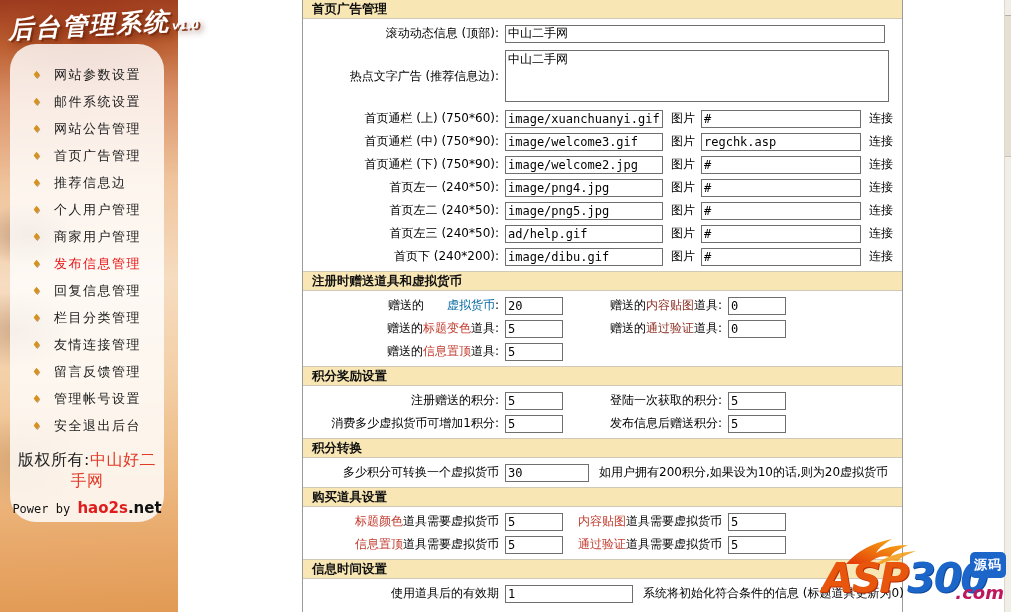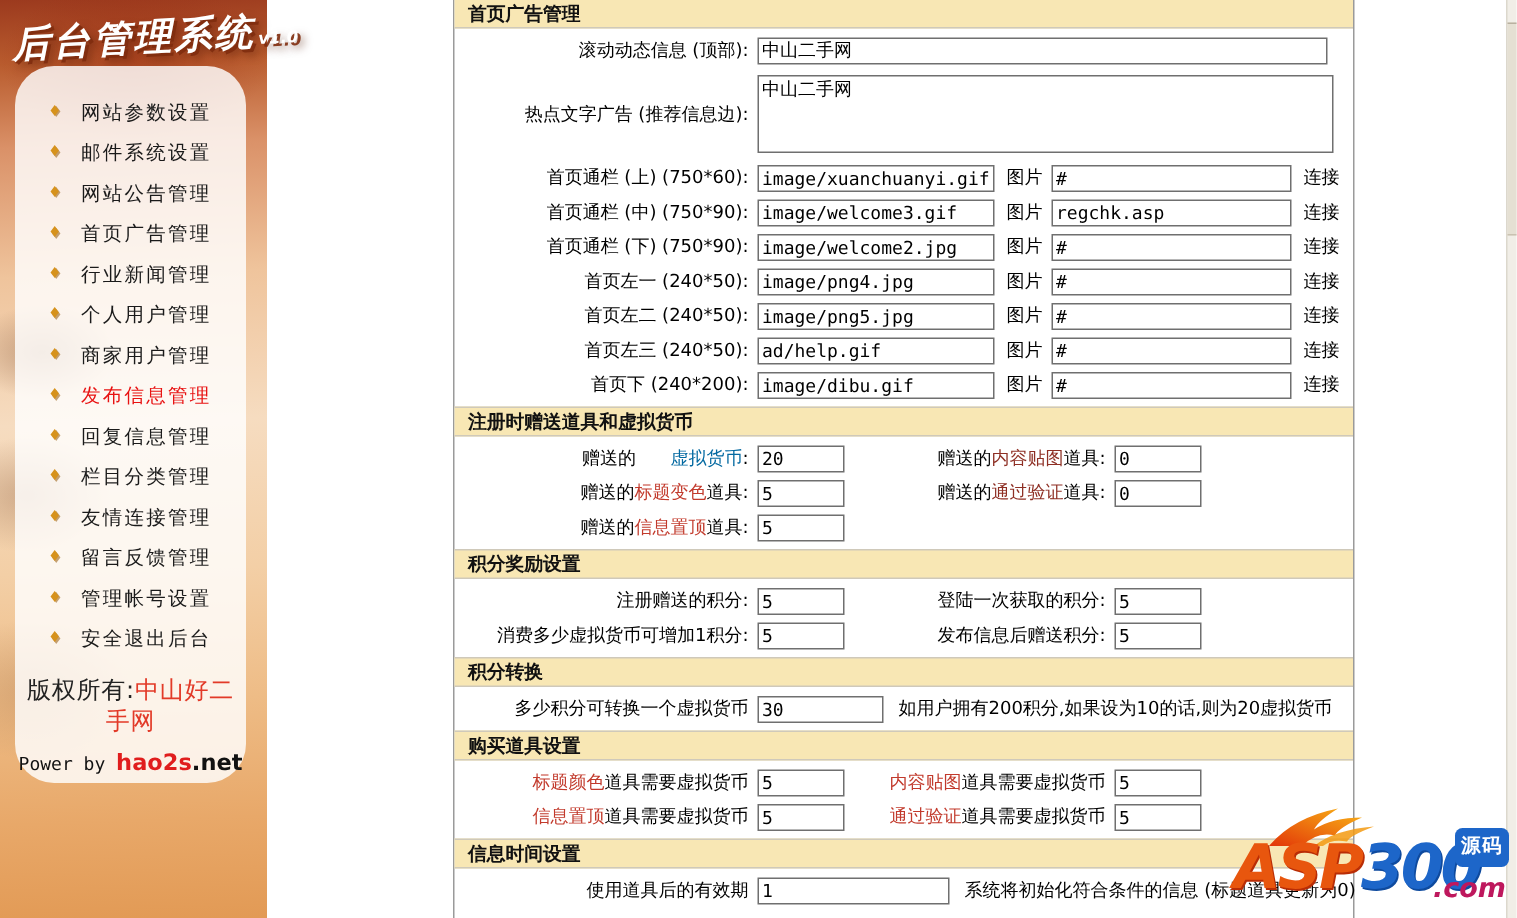--- a/index.html
+++ b/index.html
@@ -39,21 +39,21 @@
   .content{position:absolute;left:302px;top:0;width:601px;height:612px;background:#fff;
     border-left:1px solid #9a9a9a;border-right:1px solid #9a9a9a;}
   .section-header{height:20px;line-height:18px;background:#f8e7b4;
     border-top:1px solid #cfc9ba;border-bottom:1px solid #cfc9ba;
     font-weight:bold;font-size:12.5px;color:#111;padding-left:9px;}
   .section:first-child .section-header{border-top:none;height:19px;}
   .rows{padding:3px 0;}
   .row{display:flex;align-items:center;height:23px;font-size:12px;color:#000;white-space:nowrap;}
   .row.ta-row{height:62px;}
   .lbl{width:196px;text-align:right;flex:none;}
-  .lbl2{width:150px;text-align:right;flex:none;margin-left:24px;}
+  .lbl2{width:150px;text-align:right;flex:none;margin-left:9px;}
   .inp{height:18px;border:1px solid #6f6f6f;background:#fff;padding:0 2px;
     font-family:"DejaVu Sans Mono","Liberation Mono",monospace;font-size:12px;margin-left:6px;}
   .inp.wide{width:380px;}
   .inp.img1{width:158px;}
   .inp.img2{width:160px;}
   .inp.small{width:58px;}
   .pic-lbl,.link-lbl{margin-left:8px;}
   .note{margin-left:10px;}
   textarea.ta{width:384px;height:52px;margin-left:6px;resize:none;overflow-y:scroll;
     border:1px solid #6f6f6f;background:#fff;padding:0 2px;
@@ -98,21 +98,21 @@
         <div class="menu-item">
           <span class="bullet">♦</span>
           <span class="menu-label">网站公告管理</span>
         </div>
         <div class="menu-item">
           <span class="bullet">♦</span>
           <span class="menu-label">首页广告管理</span>
         </div>
         <div class="menu-item">
           <span class="bullet">♦</span>
-          <span class="menu-label">行业新闻管理</span>
+          <span class="menu-label">推荐信息边</span>
         </div>
         <div class="menu-item">
           <span class="bullet">♦</span>
           <span class="menu-label">个人用户管理</span>
         </div>
         <div class="menu-item">
           <span class="bullet">♦</span>
           <span class="menu-label">商家用户管理</span>
         </div>
         <div class="menu-item active">

